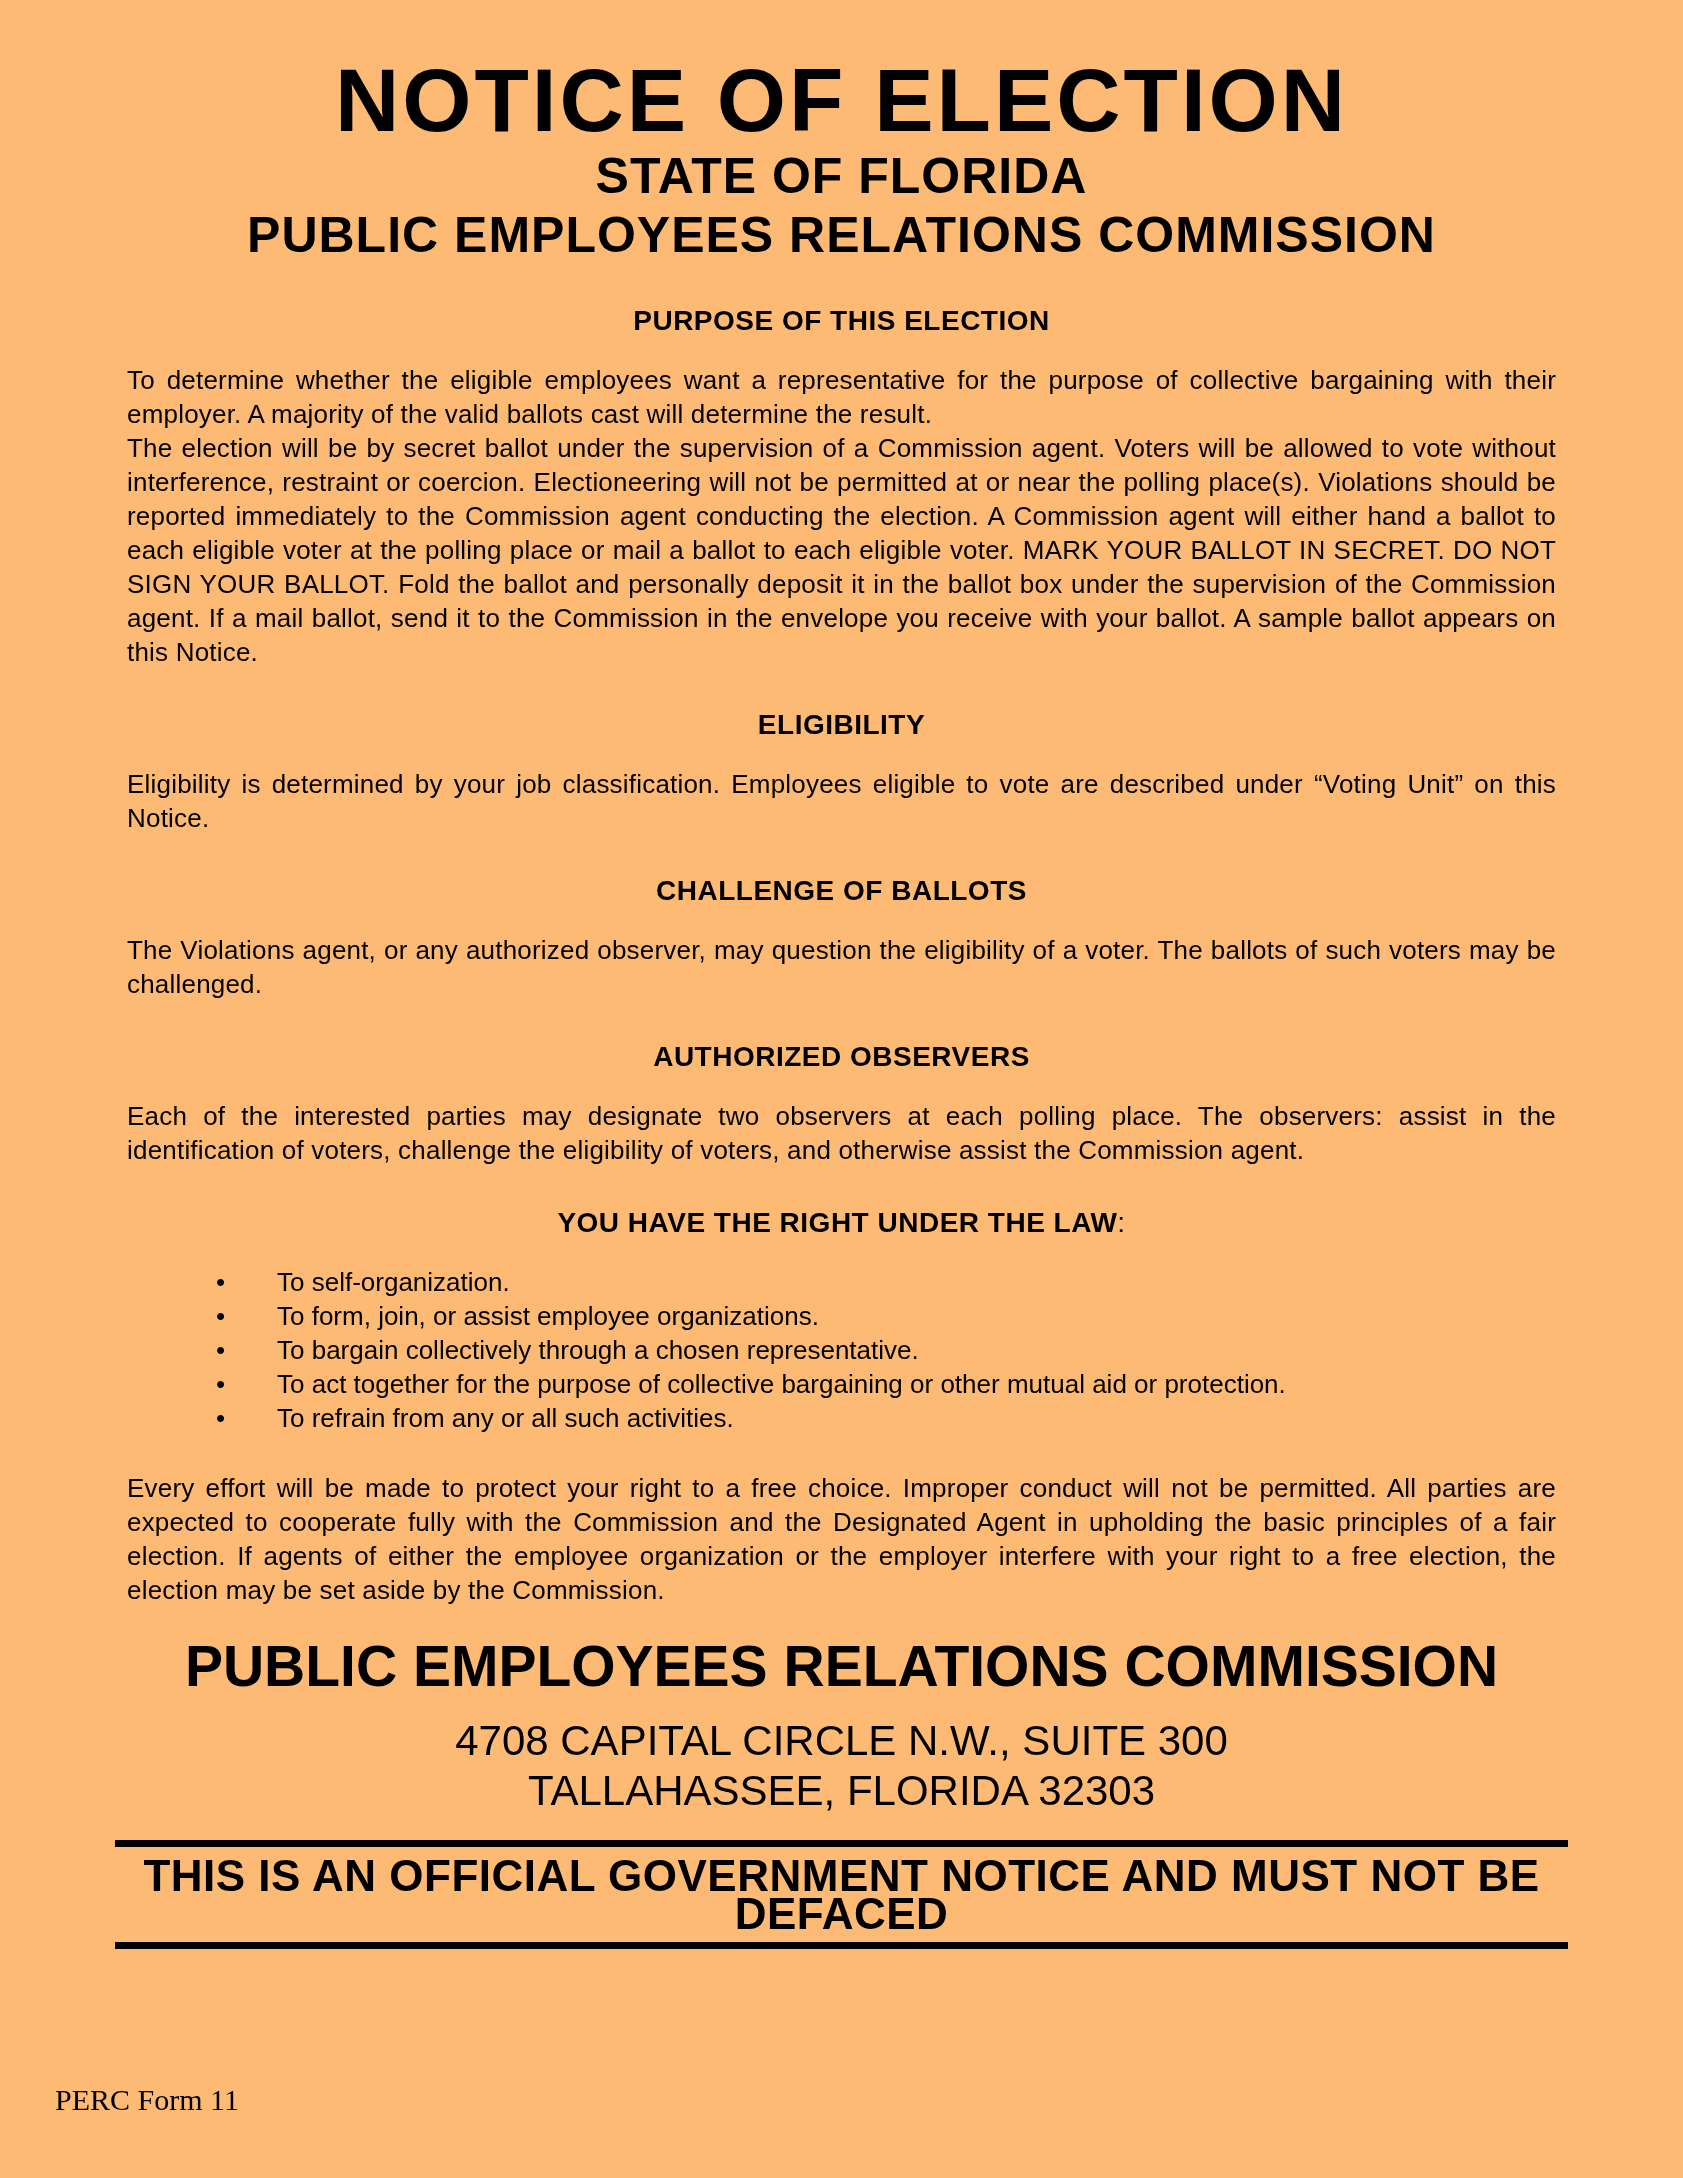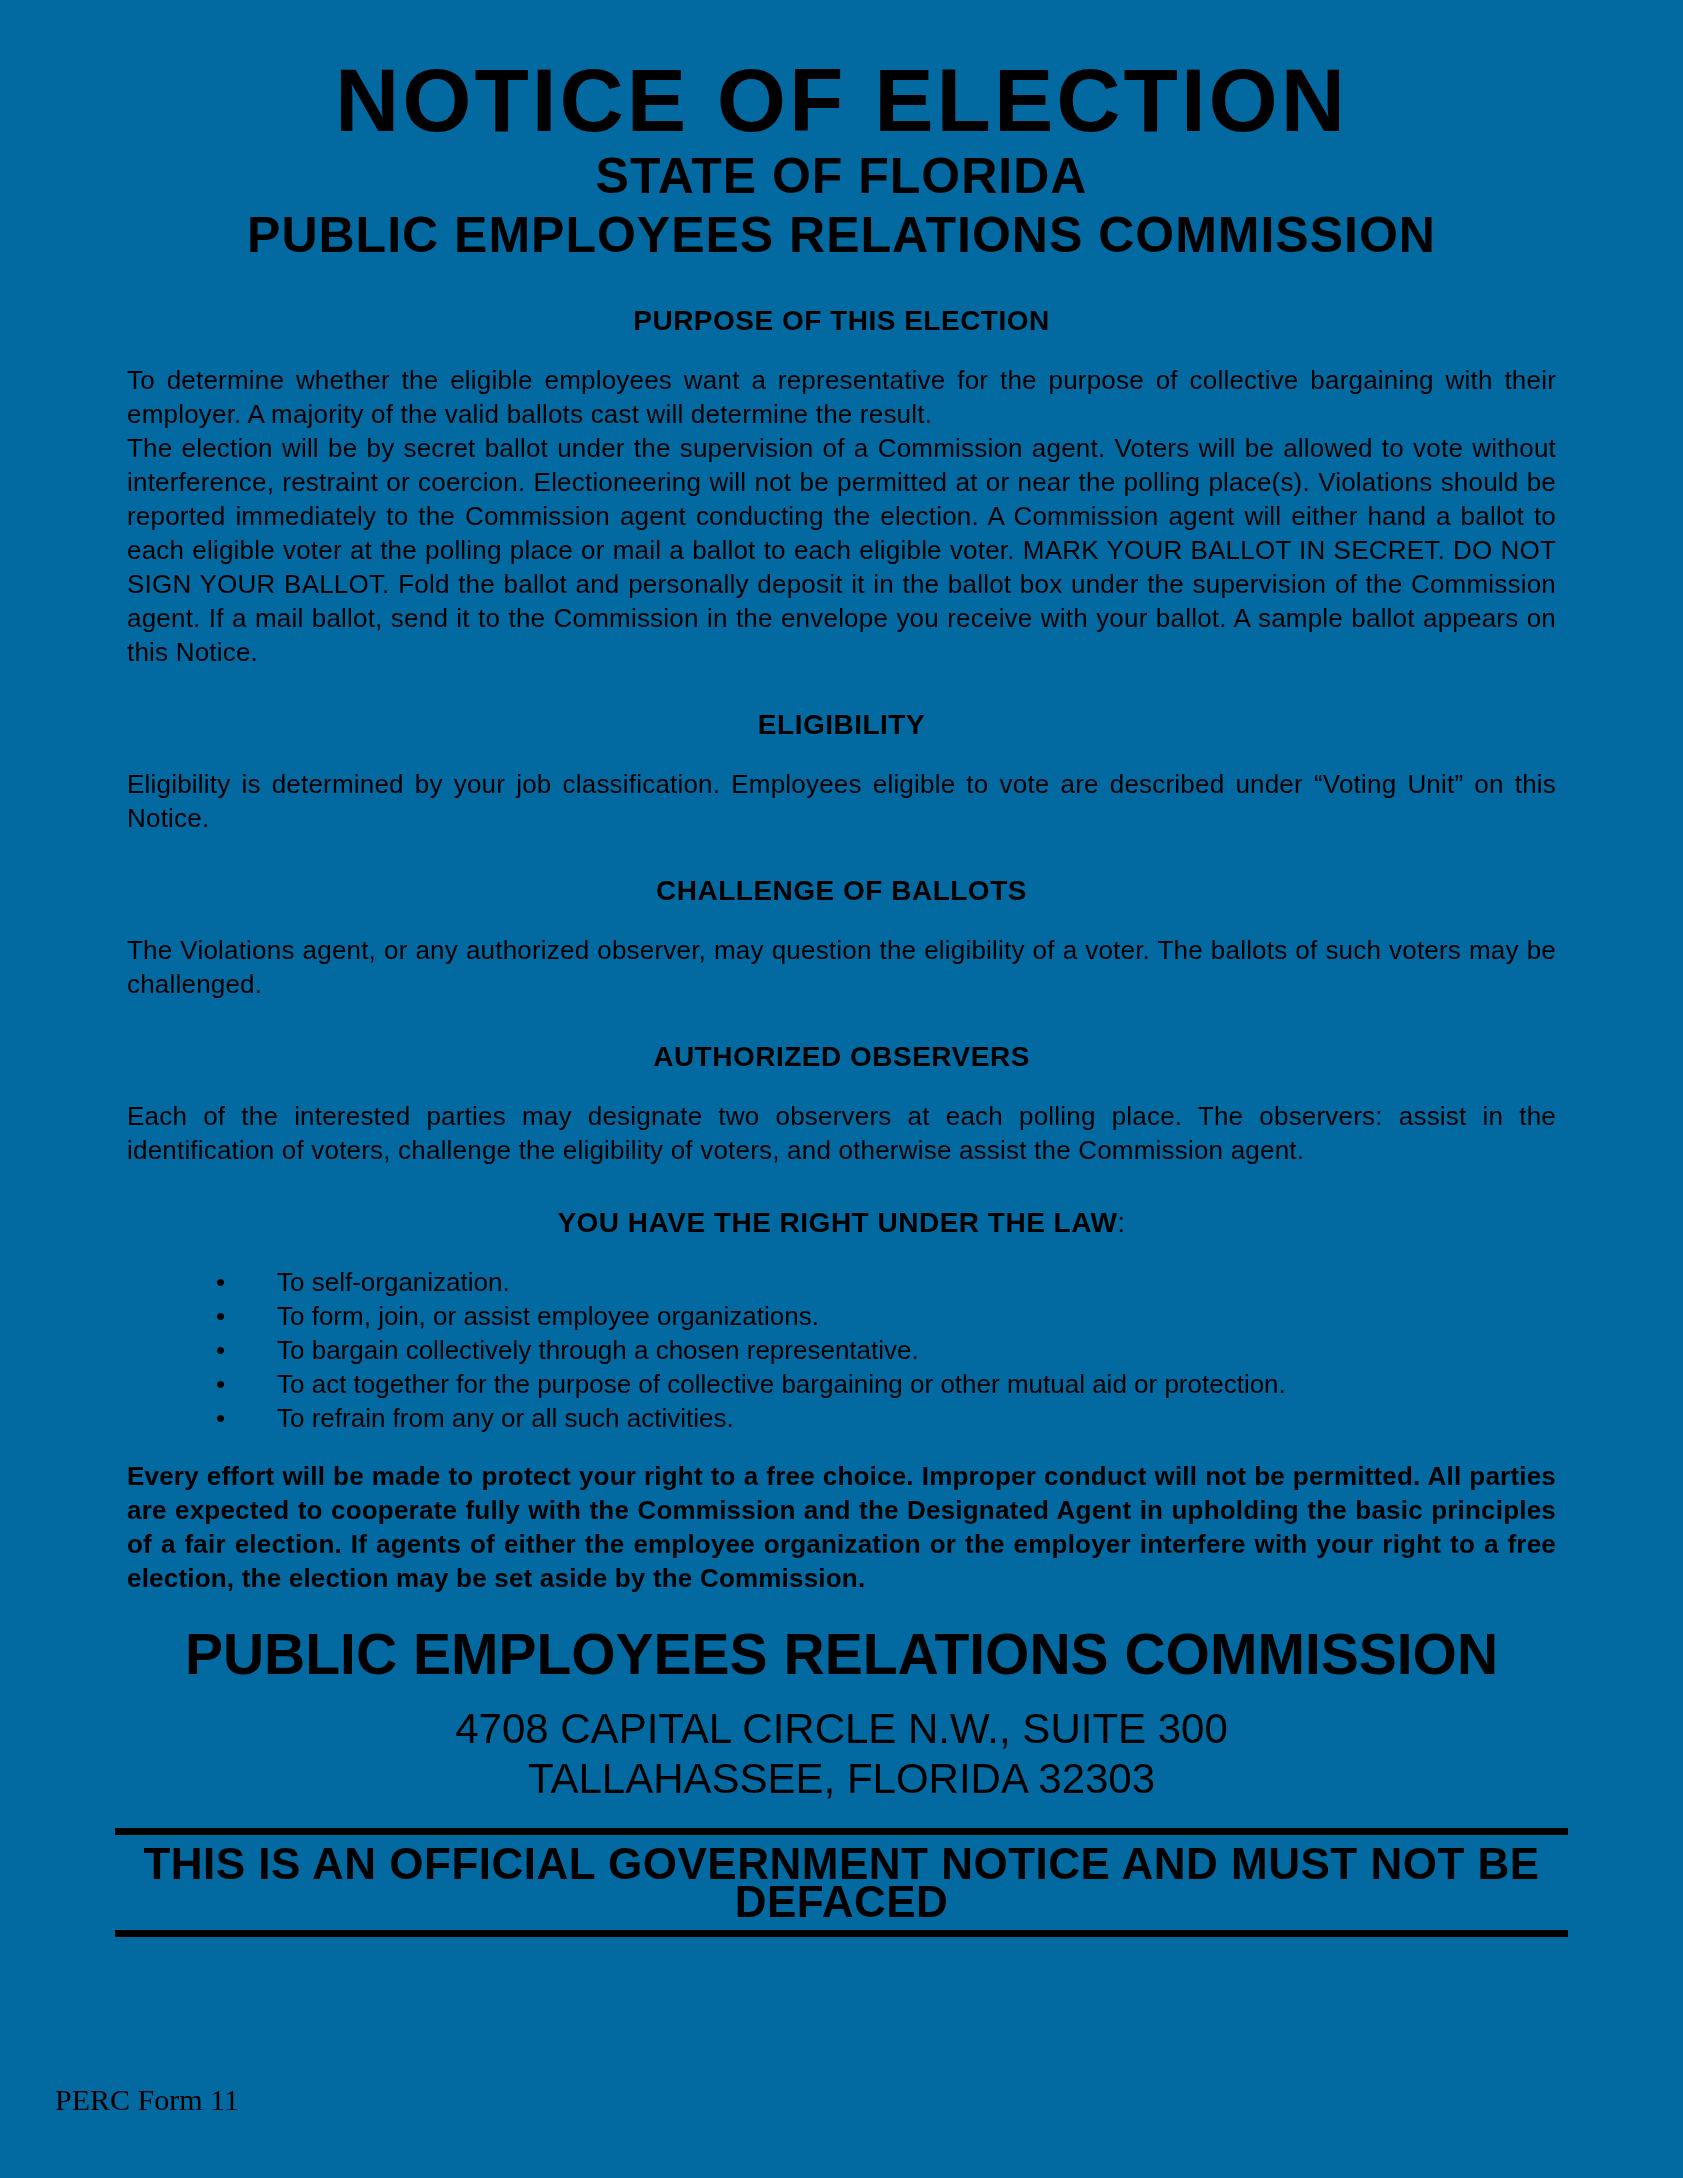--- a/index.html
+++ b/index.html
@@ -5,21 +5,21 @@
   html, body {
     margin: 0;
     padding: 0;
     background: #ffffff;
   }
   .page {
     position: relative;
     width: 1683px;
     height: 2178px;
     box-sizing: border-box;
-    background: #0369a1;
+    background: #fdba74;
     color: #000000;
     font-family: "Liberation Sans", sans-serif;
     padding: 54px 127px 0 127px;
     overflow: hidden;
   }
   .doc-title {
     margin: 0;
     font-size: 89px;
     line-height: 1.05;
     font-weight: bold;
@@ -65,22 +65,21 @@
     line-height: 34px;
   }
   .rights-list li::before {
     content: "\2022";
     position: absolute;
     left: 0;
     top: 0;
     font-size: 26px;
   }
   .closing {
-    margin-top: 24px;
-    font-weight: bold;
+    margin-top: 36px;
   }
   .commission-name {
     margin-top: 30px;
     text-align: center;
     font-weight: bold;
     font-size: 57px;
     line-height: 59px;
     white-space: nowrap;
   }
   .commission-addr {

